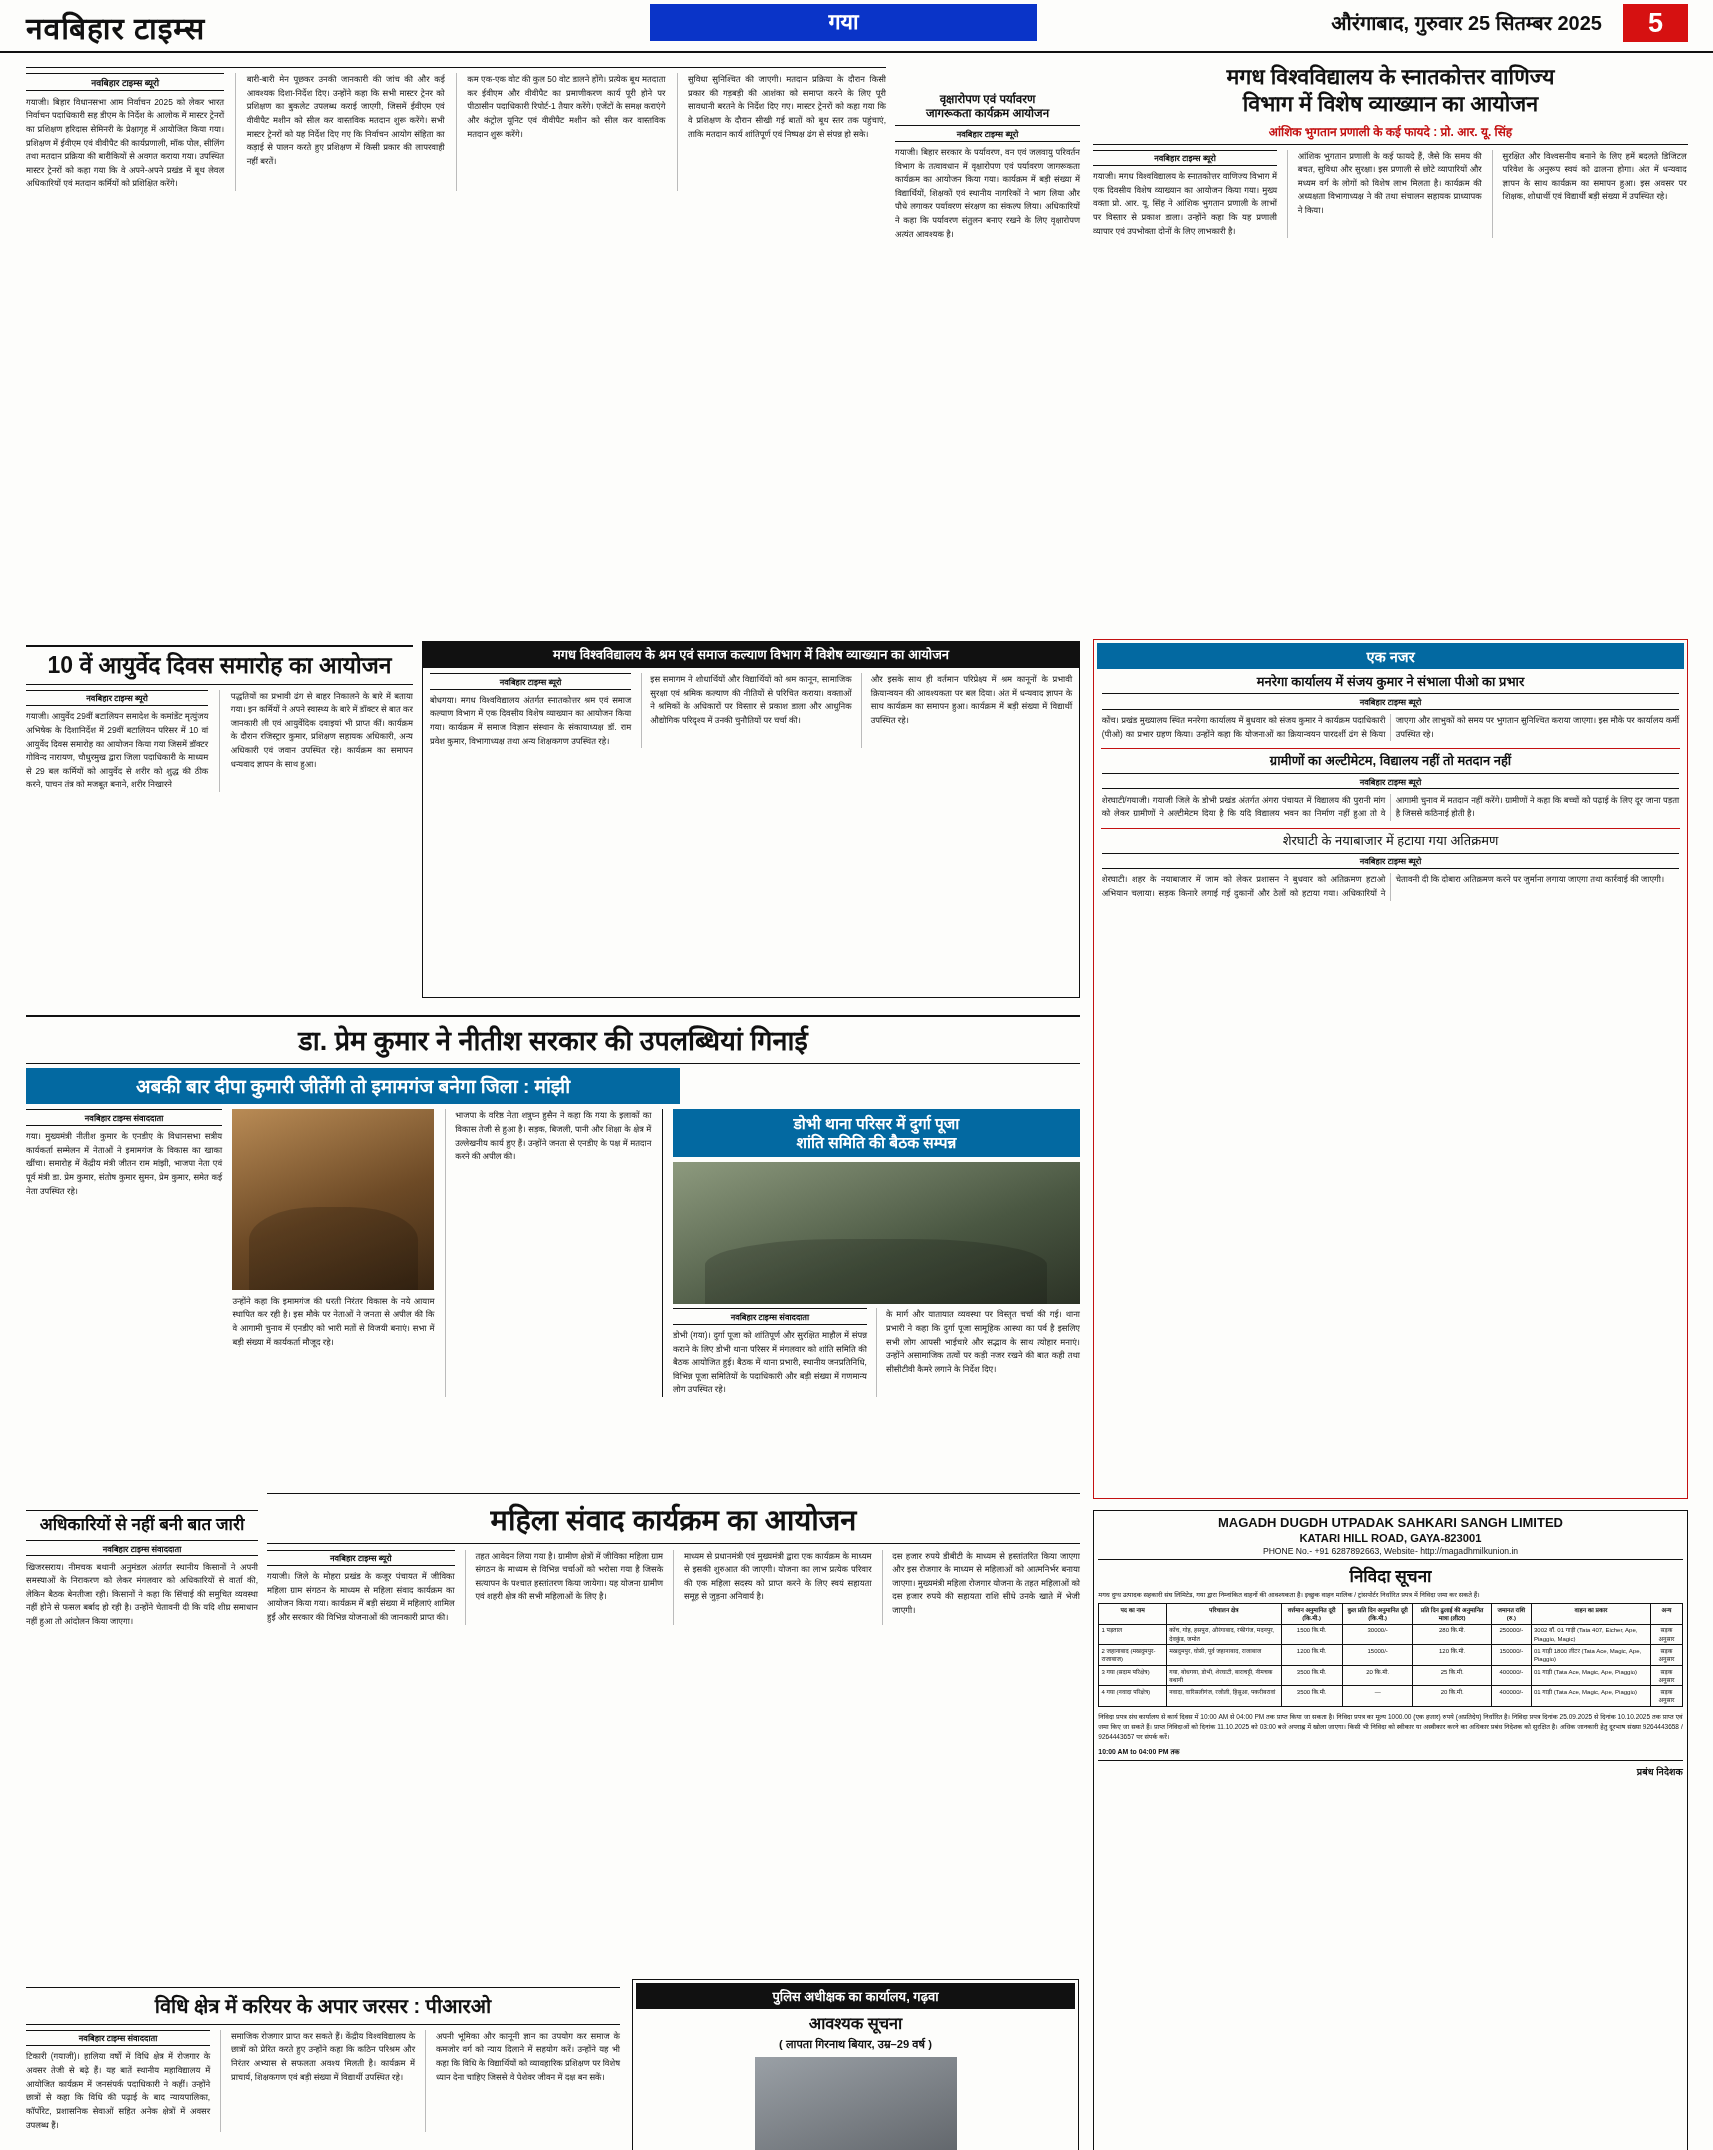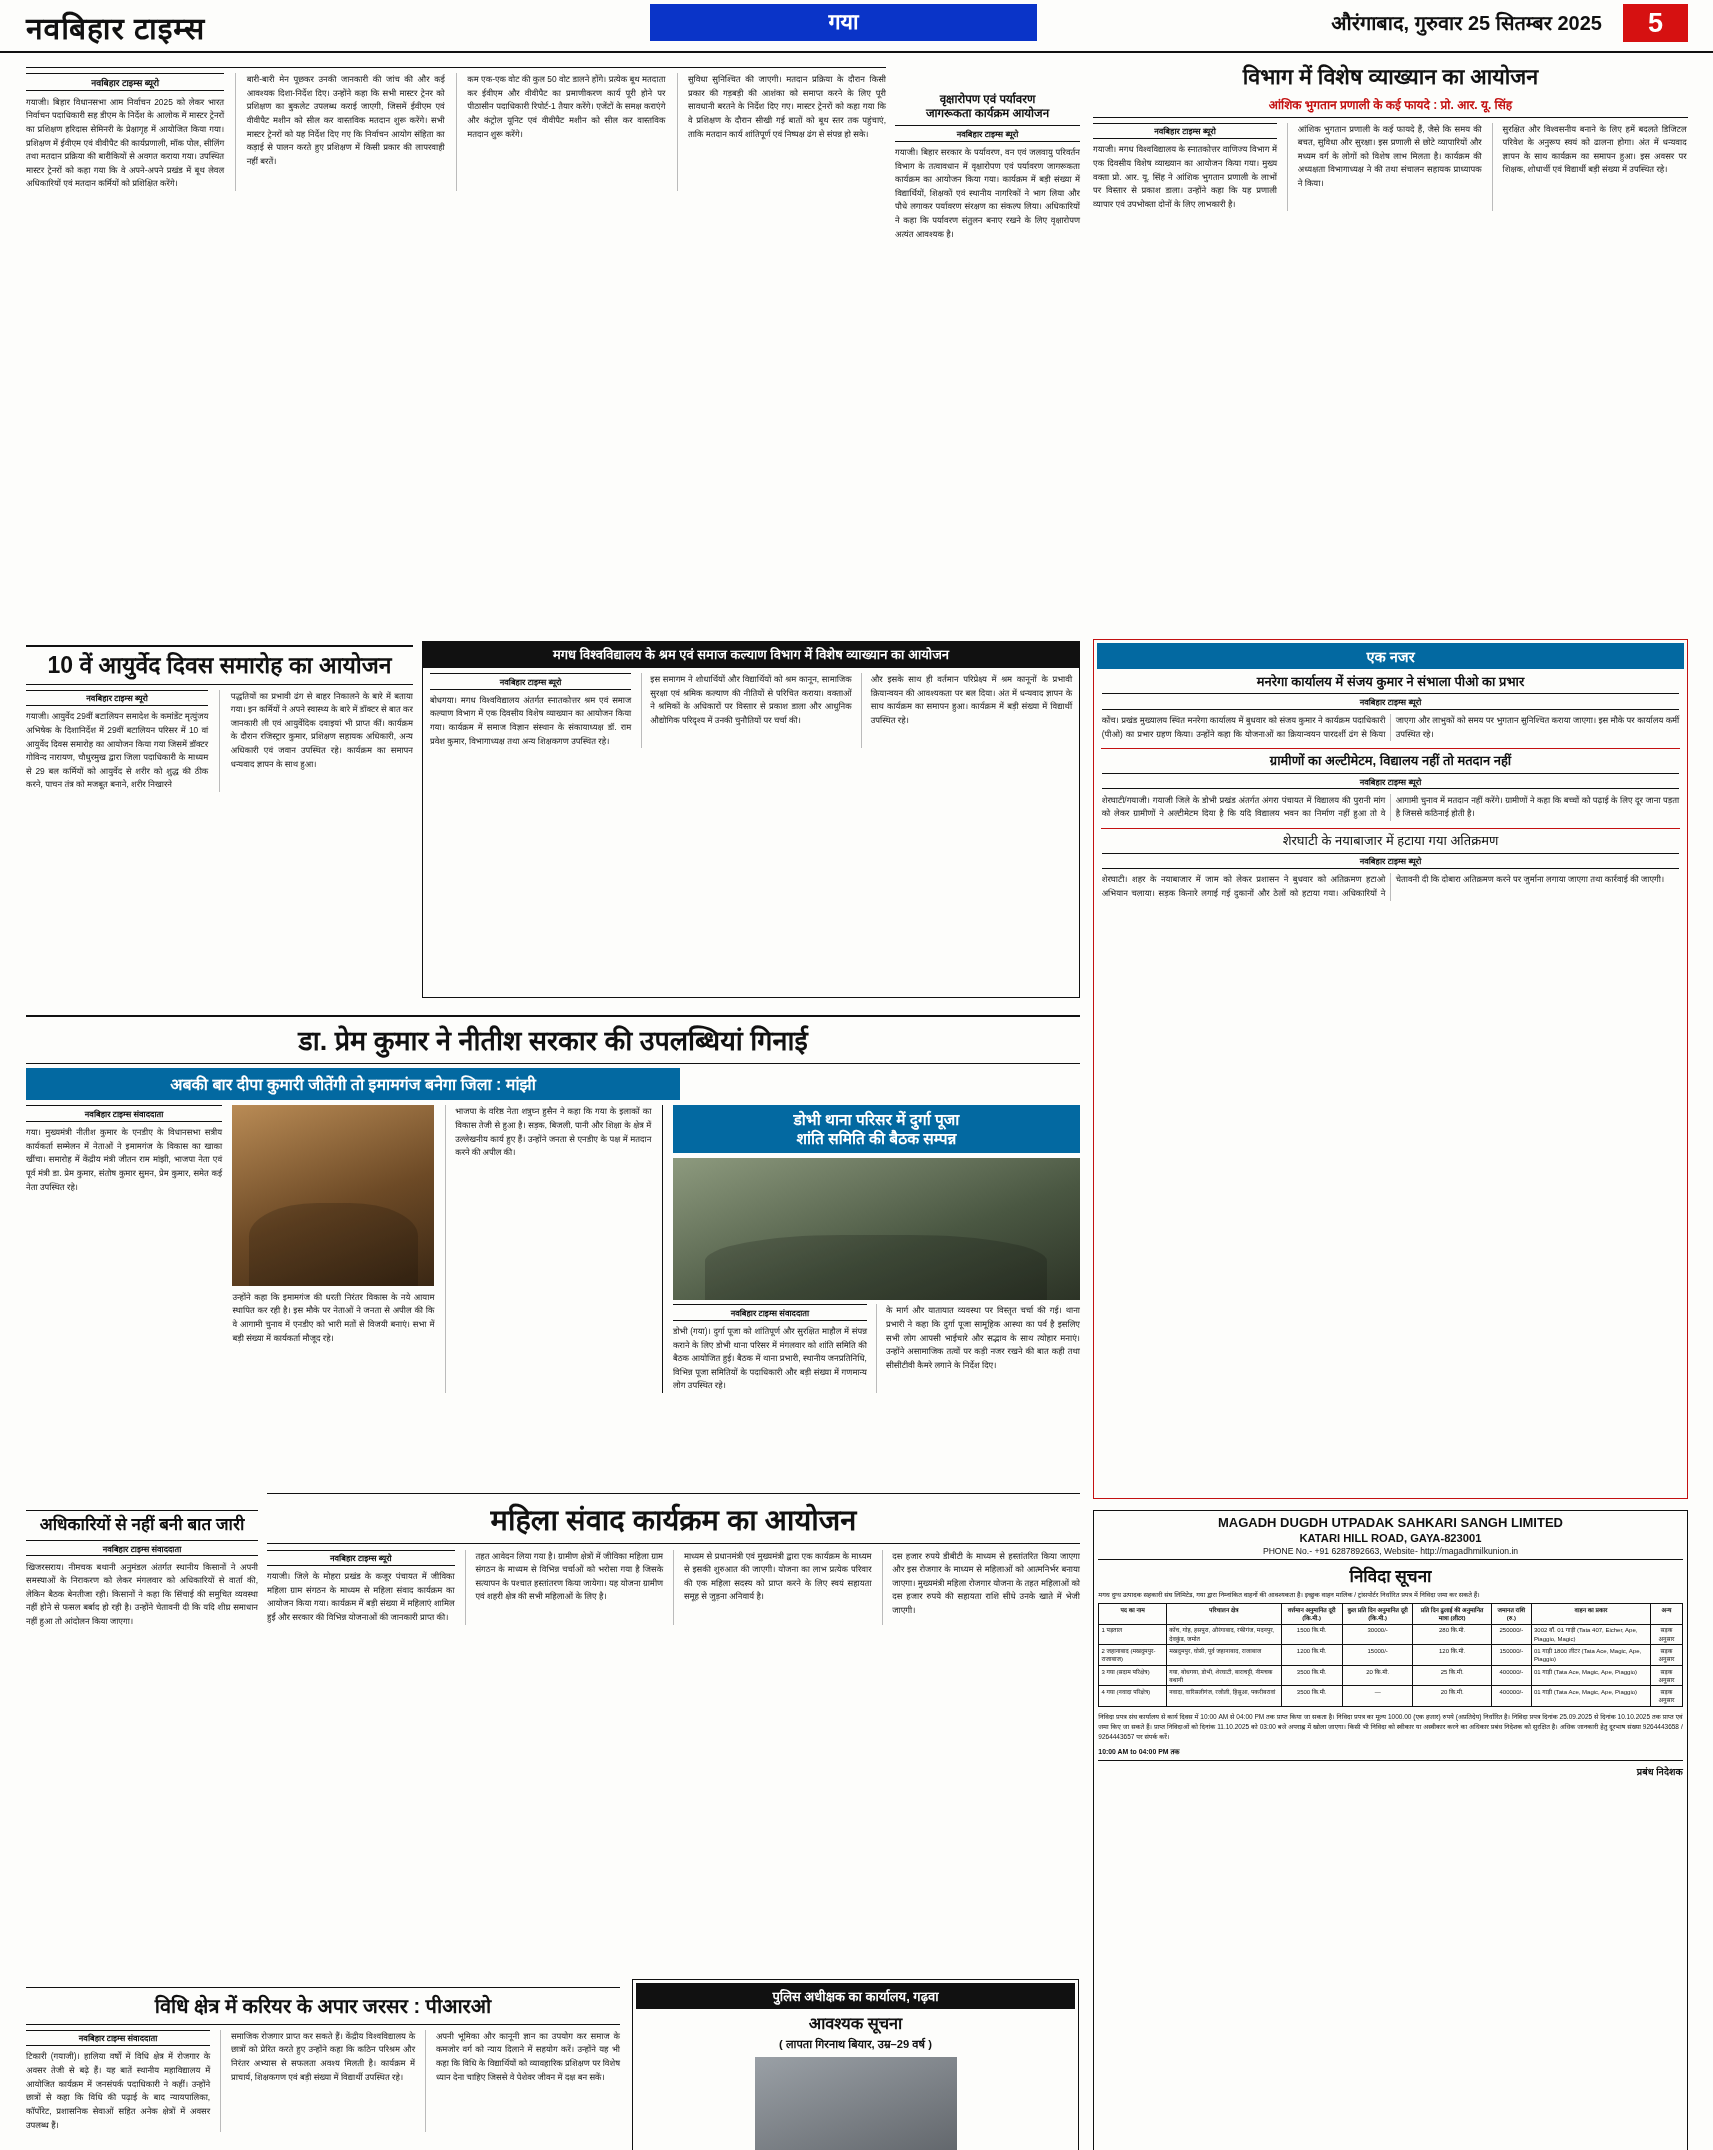--- a/index.html
+++ b/index.html
@@ -74,20 +74,21 @@
     <div class="small-head" style="font-size:11.6px;line-height:1.25;">
       <div>वृक्षारोपण एवं पर्यावरण</div>
       <div>जागरूकता कार्यक्रम आयोजन</div>
     </div>
     <div class="byline" style="margin-top:4.3px;font-size:8.2px;">नवबिहार टाइम्स ब्यूरो</div>
     <div class="col-text">गयाजी। बिहार सरकार के पर्यावरण, वन एवं जलवायु परिवर्तन विभाग के तत्वावधान में वृक्षारोपण एवं पर्यावरण जागरूकता कार्यक्रम का आयोजन किया गया। कार्यक्रम में बड़ी संख्या में विद्यार्थियों, शिक्षकों एवं स्थानीय नागरिकों ने भाग लिया और पौधे लगाकर पर्यावरण संरक्षण का संकल्प लिया। अधिकारियों ने कहा कि पर्यावरण संतुलन बनाए रखने के लिए वृक्षारोपण अत्यंत आवश्यक है।</div>
   </div>
 
   <div class="box" style="left:1093px;top:64px;width:595px;">
     <div style="font-size:21.5px;font-weight:bold;line-height:1.25;text-align:center;">
+      <div>मगध विश्वविद्यालय के स्नातकोत्तर वाणिज्य</div>
       <div>विभाग में विशेष व्याख्यान का आयोजन</div>
     </div>
     <div class="red" style="font-size:12px;font-weight:bold;text-align:center;margin-top:5.2px;">आंशिक भुगतान प्रणाली के कई फायदे : प्रो. आर. यू. सिंह</div>
     <div style="border-top:1.3px solid #111;margin-top:4.3px;"></div>
     <div style="display:flex;gap:10.3px;margin-top:4.3px;">
       <div style="width:184px;">
         <div class="byline" style="font-size:8.2px;">नवबिहार टाइम्स ब्यूरो</div>
         <div class="col-text">गयाजी। मगध विश्वविद्यालय के स्नातकोत्तर वाणिज्य विभाग में एक दिवसीय विशेष व्याख्यान का आयोजन किया गया। मुख्य वक्ता प्रो. आर. यू. सिंह ने आंशिक भुगतान प्रणाली के लाभों पर विस्तार से प्रकाश डाला। उन्होंने कहा कि यह प्रणाली व्यापार एवं उपभोक्ता दोनों के लिए लाभकारी है।</div>
       </div>
       <div style="width:184px;border-left:0.4px solid #bbb;padding-left:9.5px;">
@@ -155,21 +156,21 @@
       <div style="font-size:13px;font-weight:normal;text-align:center;line-height:1.25;">शेरघाटी के नयाबाजार में हटाया गया अतिक्रमण</div>
       <div class="byline" style="font-size:8.2px;margin-top:3.4px;">नवबिहार टाइम्स ब्यूरो</div>
       <div class="col-text" style="column-count:2;column-gap:10.3px;column-rule:0.4px solid #bbb;">शेरघाटी। शहर के नयाबाजार में जाम को लेकर प्रशासन ने बुधवार को अतिक्रमण हटाओ अभियान चलाया। सड़क किनारे लगाई गई दुकानों और ठेलों को हटाया गया। अधिकारियों ने चेतावनी दी कि दोबारा अतिक्रमण करने पर जुर्माना लगाया जाएगा तथा कार्रवाई की जाएगी।</div>
     </div>
   </div>
 
   <div class="box" style="left:26px;top:1015px;width:1054px;">
     <div style="border-top:2.2px solid #111;"></div>
     <div style="font-size:27px;font-weight:bold;text-align:center;padding:4.3px 0;">डा. प्रेम कुमार ने नीतीश सरकार की उपलब्धियां गिनाई</div>
     <div style="border-top:1.3px solid #111;"></div>
-    <div class="band-red" style="font-size:16px;padding:5.2px 0;margin-top:4.3px;width:654px;">अबकी बार दीपा कुमारी जीतेंगी तो इमामगंज बनेगा जिला : मांझी</div>
+    <div class="band-red" style="font-size:19px;padding:5.2px 0;margin-top:4.3px;width:654px;">अबकी बार दीपा कुमारी जीतेंगी तो इमामगंज बनेगा जिला : मांझी</div>
 
     <div style="display:flex;gap:10.3px;margin-top:5.2px;">
       <div style="width:202px;">
         <div class="byline" style="font-size:8.2px;">नवबिहार टाइम्स संवाददाता</div>
         <div class="col-text">गया। मुख्यमंत्री नीतीश कुमार के एनडीए के विधानसभा सत्रीय कार्यकर्ता सम्मेलन में नेताओं ने इमामगंज के विकास का खाका खींचा। समारोह में केंद्रीय मंत्री जीतन राम मांझी, भाजपा नेता एवं पूर्व मंत्री डा. प्रेम कुमार, संतोष कुमार सुमन, प्रेम कुमार, समेत कई नेता उपस्थित रहे।</div>
       </div>
       <div style="width:202px;">
         <div class="photo warm" style="width:202px;height:181px;"></div>
         <div class="col-text" style="margin-top:4.3px;">उन्होंने कहा कि इमामगंज की धरती निरंतर विकास के नये आयाम स्थापित कर रही है। इस मौके पर नेताओं ने जनता से अपील की कि वे आगामी चुनाव में एनडीए को भारी मतों से विजयी बनाएं। सभा में बड़ी संख्या में कार्यकर्ता मौजूद रहे।</div>
       </div>

